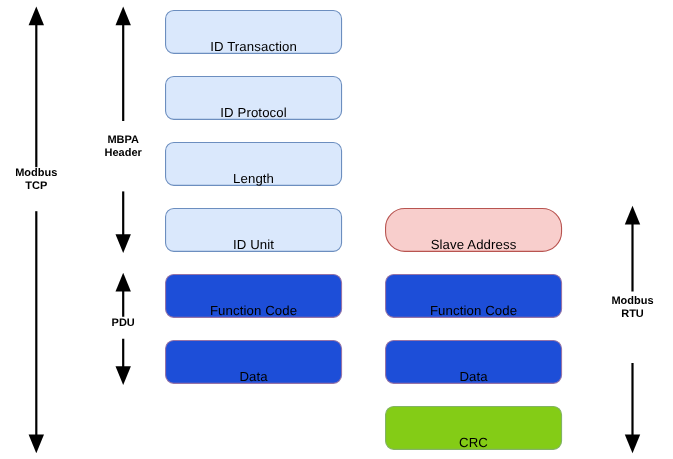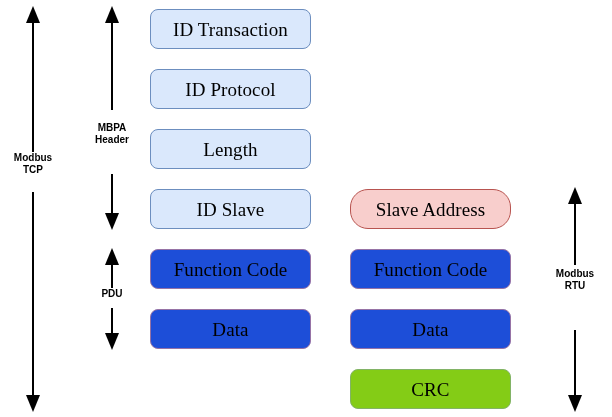--- a/index.html
+++ b/index.html
@@ -18,27 +18,26 @@
     overflow: hidden;
   }
   .field-box {
     position: absolute;
     width: 161px;
     height: 40px;
     box-sizing: border-box;
     border-radius: 8px;
     border: 1px solid #000;
     display: flex;
-    align-items: center;
+    align-items: flex-end;
     justify-content: center;
-    font-size: 19px;
+    font-size: 12px;
     color: #000000;
     line-height: 1;
     letter-spacing: 0.1px;
-    font-family: Liberation Serif, serif;
   }
   .col-left  { left: 150px; }
   .col-right { left: 350px; }
 
   .fill-blue   { background: #dae8fc; border-color: #6c8ebf; }
   .fill-purple { background: #1d4ed8; border-color: #9673a6; }
   .fill-red    { background: #f8cecc; border-color: #b85450; }
   .fill-green  { background: #84cc16; border-color: #82b366; }
 
   .arrow-svg {
@@ -114,21 +113,21 @@
   <div class="field-box col-left fill-blue" style="top:9px;">
     <span>ID Transaction</span>
   </div>
   <div class="field-box col-left fill-blue" style="top:69px;">
     <span>ID Protocol</span>
   </div>
   <div class="field-box col-left fill-blue" style="top:129px;">
     <span>Length</span>
   </div>
   <div class="field-box col-left fill-blue" style="top:189px;">
-    <span>ID Slave</span>
+    <span>ID Unit</span>
   </div>
   <div class="field-box col-left fill-purple" style="top:249px;">
     <span>Function Code</span>
   </div>
   <div class="field-box col-left fill-purple" style="top:309px;">
     <span>Data</span>
   </div>
 
   <div class="field-box col-right fill-red" style="top:189px;border-radius:18px;">
     <span>Slave Address</span>

